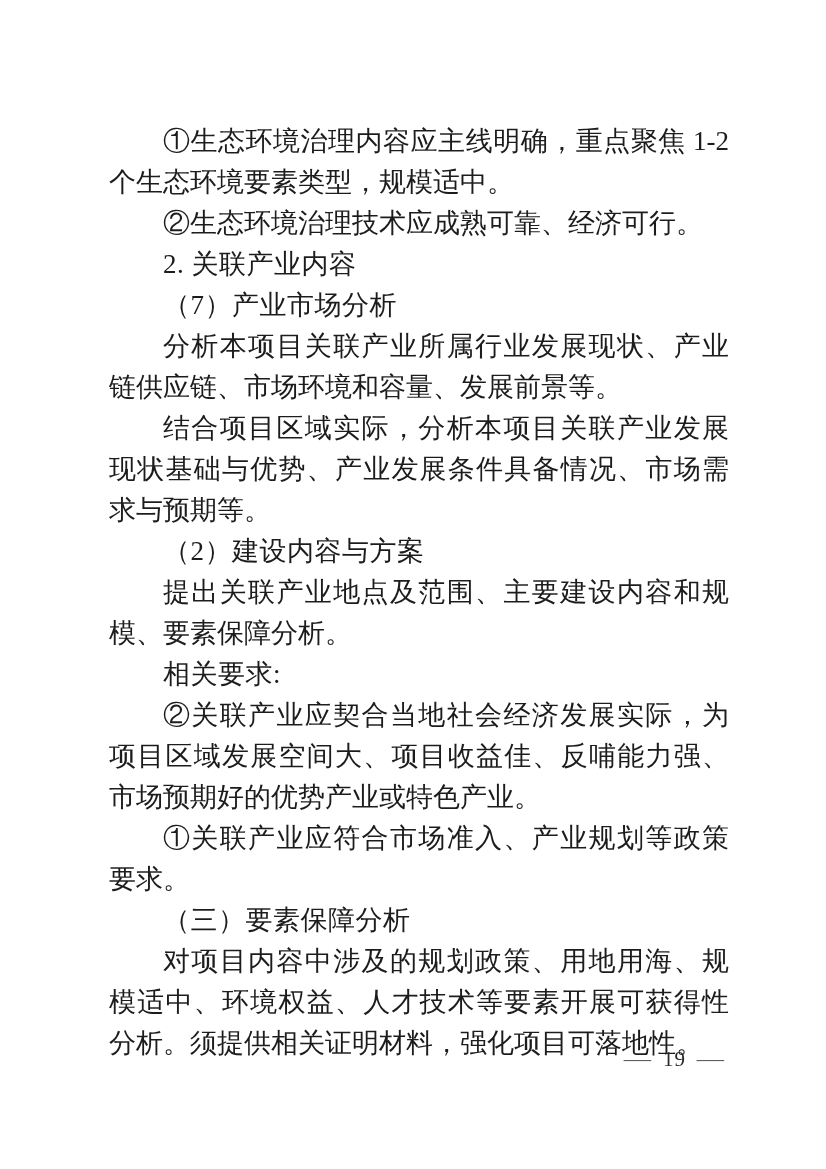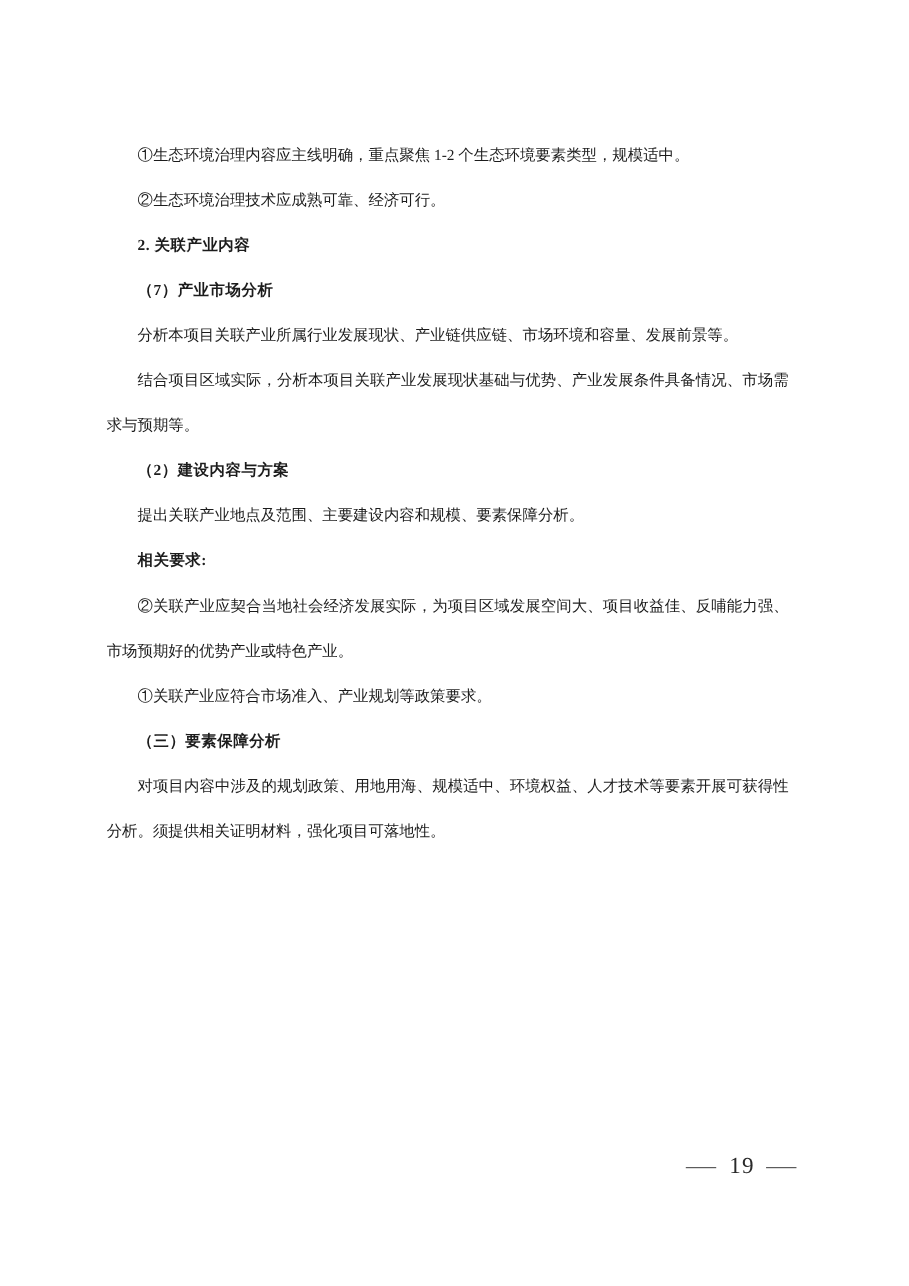--- a/index.html
+++ b/index.html
@@ -11,36 +11,36 @@
     position: relative;
     width: 826px;
     height: 1169px;
     background: #ffffff;
     overflow: hidden;
     font-family: "Liberation Serif", "DejaVu Serif", serif;
     color: #1c1c1c;
   }
   .content {
     position: absolute;
-    left: 97px;
+    left: 109px;
     top: 121px;
     width: 620px;
-    font-size: 14px;
+    font-size: 27px;
     line-height: 41px;
     text-align: justify;
     text-justify: inter-character;
   }
   .para {
     margin: 0;
     text-indent: 2em;
   }
   .heading {
     margin: 0;
     text-indent: 2em;
-    font-weight: 700;
+    font-weight: 400;
     text-align: left;
     letter-spacing: 0.5px;
   }
   .footer {
     position: absolute;
     top: 1046px;
     right: 104px;
     font-size: 21px;
     line-height: 26px;
     color: #2a2a2a;

